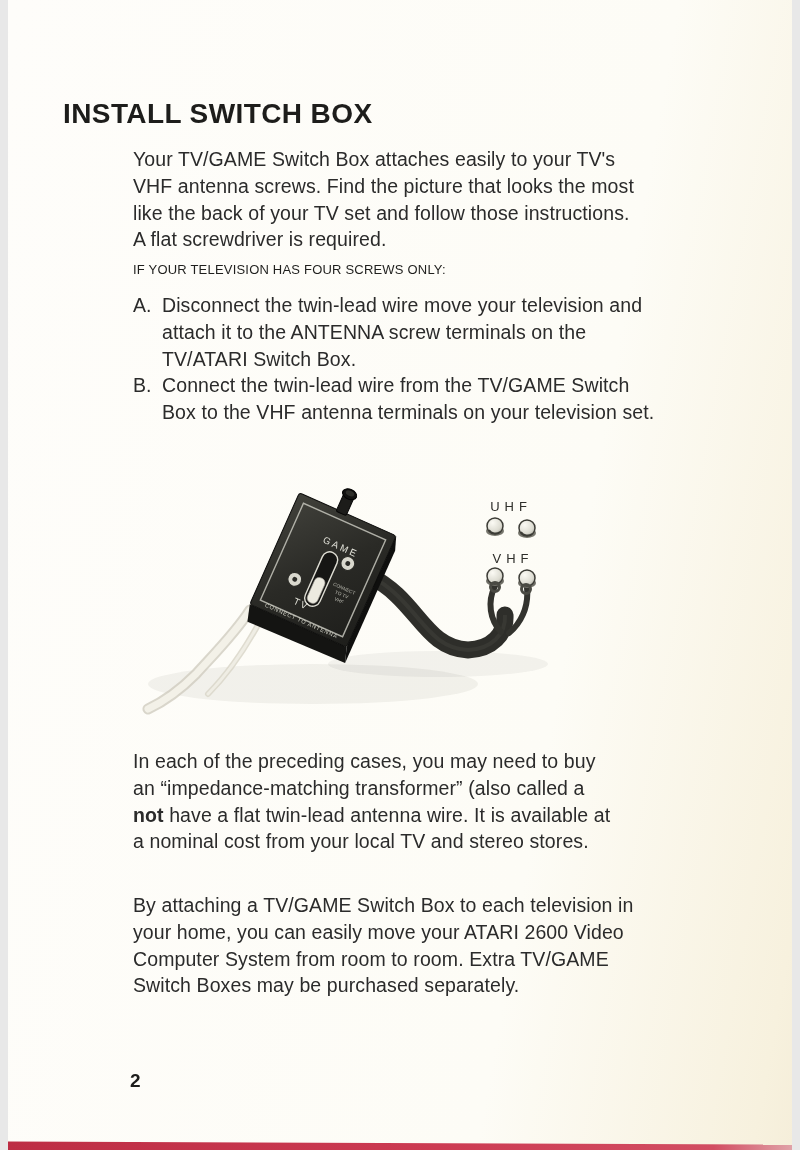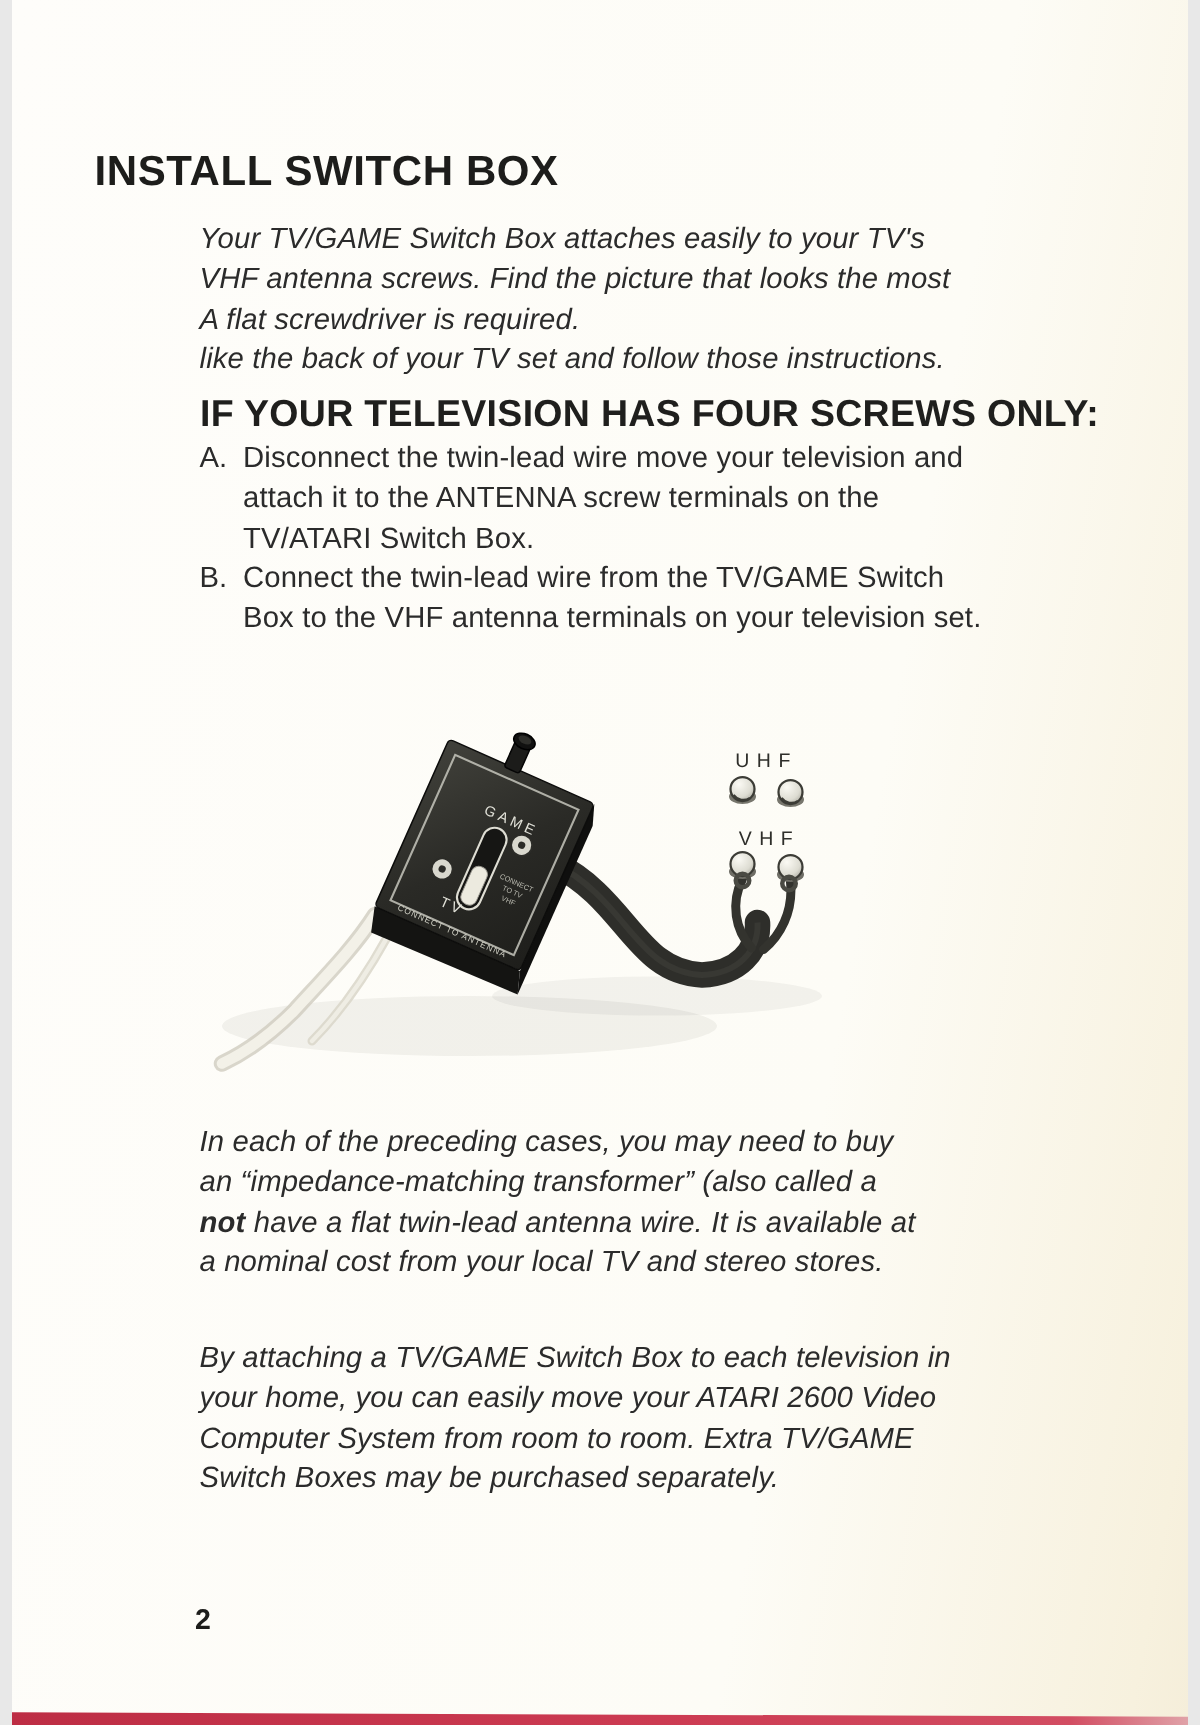--- a/index.html
+++ b/index.html
@@ -9,25 +9,25 @@
     margin:0 auto;
     background:linear-gradient(100deg,#fefdfa 0%,#fdfcf6 68%,#f7f1de 96%,#f5eeda 100%);
     font-family:"Liberation Sans",sans-serif;
     color:#2b2b2b;
     overflow:hidden;
   }
   .page-title{
     position:absolute;left:55px;top:98px;
     font-size:28px;font-weight:bold;letter-spacing:.4px;color:#1d1d1b;
   }
-  .textblock{position:absolute;left:125px;width:600px;font-style:italic;}
+  .textblock{position:absolute;left:125px;width:600px;}
   .textblock .line{font-size:19.5px;line-height:26.8px;letter-spacing:.1px;}
   .section-heading{
     position:absolute;left:125px;width:600px;
-    font-size:25px;font-weight:bold;letter-spacing:.2px;color:#1f1f1d;text-align:center;
+    font-size:13px;font-weight:normal;letter-spacing:.2px;color:#1f1f1d;
   }
   .step{position:absolute;left:125px;display:flex;}
   .step-marker{width:29px;flex:0 0 29px;font-size:19.5px;line-height:26.8px;}
   .step-lines{width:560px;}
   .step-lines .line{font-size:19.5px;line-height:26.8px;letter-spacing:.1px;}
   .bold-inline{font-weight:bold;}
   .figure{position:absolute;left:100px;top:452px;width:490px;height:270px;}
   .page-number{
     position:absolute;left:122px;top:1070px;
     font-size:19px;font-weight:bold;color:#1d1d1b;
@@ -42,22 +42,22 @@
 </head>
 <body>
 
 <div class="page">
 
   <div class="page-title">INSTALL SWITCH BOX</div>
 
   <div class="textblock" style="top:146px">
     <div class="line">Your TV/GAME Switch Box attaches easily to your TV's</div>
     <div class="line">VHF antenna screws. Find the picture that looks the most</div>
+    <div class="line">like the back of your TV set and follow those instructions.</div>
     <div class="line">A flat screwdriver is required.</div>
-    <div class="line">like the back of your TV set and follow those instructions.</div>
   </div>
 
   <div class="section-heading" style="top:262px">IF YOUR TELEVISION HAS FOUR SCREWS ONLY:</div>
 
   <div class="step" style="top:292px">
     <div class="step-marker">A.</div>
     <div class="step-lines">
       <div class="line">Disconnect the twin-lead wire move your television and</div>
       <div class="line">attach it to the ANTENNA screw terminals on the</div>
       <div class="line">TV/ATARI Switch Box.</div>

